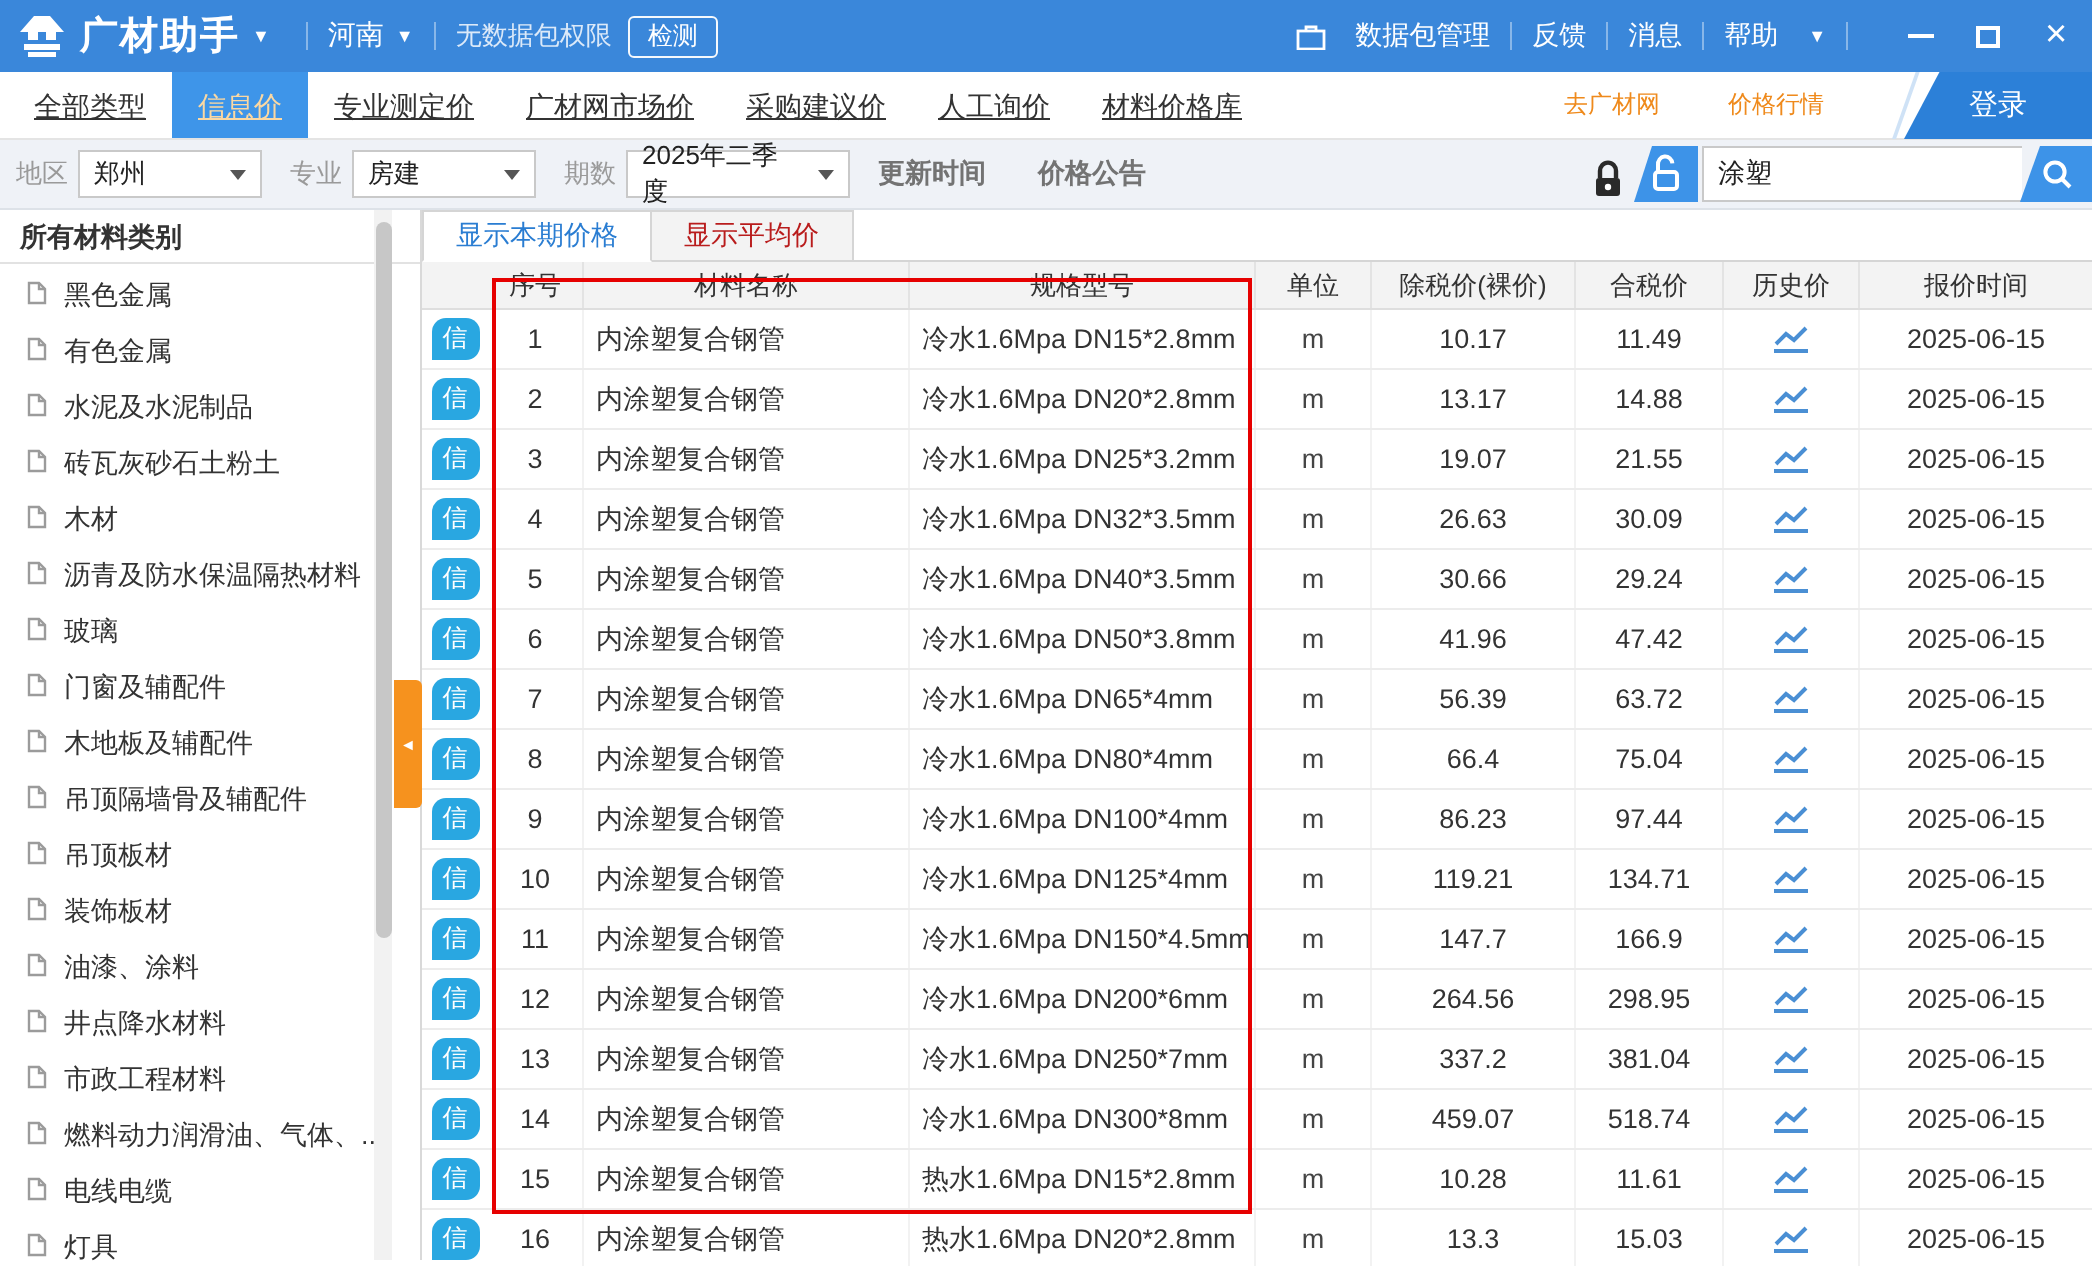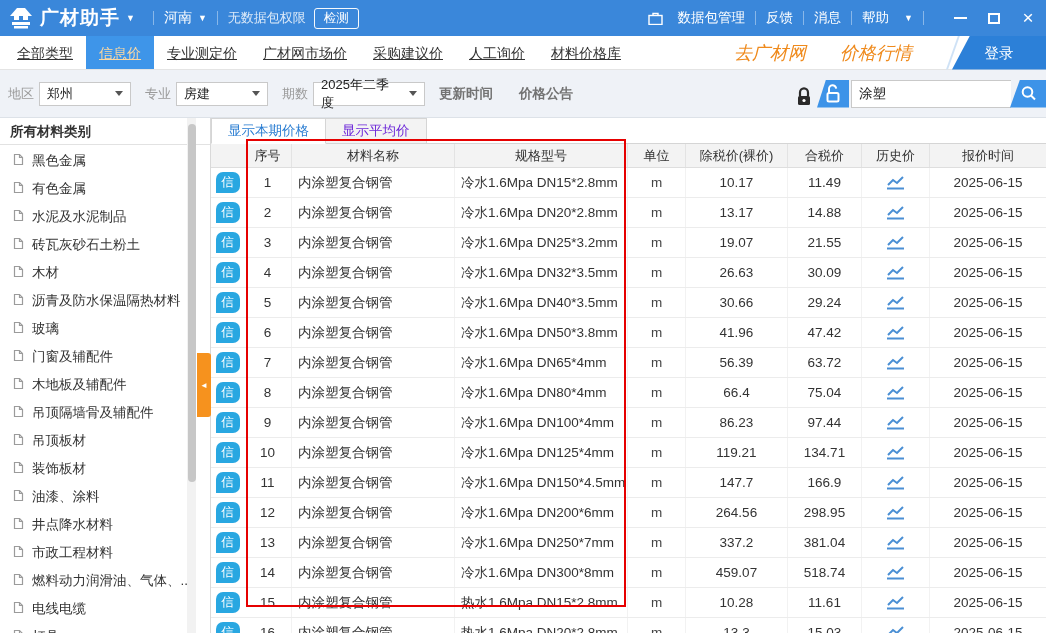--- a/index.html
+++ b/index.html
@@ -20,26 +20,26 @@
   .win-btn { margin-left:18px; cursor:pointer; display:flex; align-items:center; justify-content:center; width:16px; height:16px; }
   .wb-min { width:13px; height:2px; background:#fff; }
   .wb-max { width:12px; height:11px; border:2px solid #fff; }
   .wb-close { font-size:19px; line-height:14px; }
 
   
   .navbar { height:34px; background:#fff; border-bottom:1px solid #e4e4e4; display:flex; align-items:stretch; padding-left:4px; position:relative; }
   .nav-tab { padding:0 13px; line-height:34px; font-size:14px; color:#333; cursor:pointer;text-decoration:underline; }
   .nav-tab.active { background:#3e95e9; color:#fbd8a2; }
   .nav-right { margin-left:auto; display:flex; align-items:center; }
-  .nav-olink { color:#ef8a1c; font-size:18px; margin-right:34px; cursor:pointer; font-weight:500;font-style:italic; }
+  .nav-olink { color:#ef8a1c; font-size:12px; margin-right:34px; cursor:pointer; font-weight:500; }
   .login-btn { width:94px; height:34px; background:#2c80d8; color:#fff; font-size:14.5px; text-align:center; line-height:34px; clip-path:polygon(18px 0,100% 0,100% 100%,0 100%); cursor:pointer; position:relative; }
   .login-stripe { width:14px; height:34px; background:#cfe2f6; clip-path:polygon(12px 0,14px 0,2px 100%,0 100%); margin-right:-8px; }
 
   
-  .filterbar { height:48px; background:#eff2f7; border-bottom:1px solid #dde2e8; display:flex; align-items:center; padding:0 0 0 8px; }
+  .filterbar { height:35px; background:#eff2f7; border-bottom:1px solid #dde2e8; display:flex; align-items:center; padding:0 0 0 8px; }
   .f-label { color:#9a9a9a; font-size:13px; margin-right:5px; }
   .f-select { background:#fff; border:1px solid #c9c9c9; height:24px; display:flex; align-items:center; justify-content:space-between; padding:0 7px; margin-right:14px; font-size:13px; color:#222; cursor:pointer; }
   .f-select .car { width:0; height:0; border-left:4px solid transparent; border-right:4px solid transparent; border-top:5px solid #555; margin-left:8px; }
   .w92 { width:92px; } .w112 { width:112px;justify-content:flex-end; }
   .f-link { color:#737373; font-weight:bold; font-size:13.5px; margin-right:26px; cursor:pointer; }
   .search-zone { margin-left:auto; display:flex; align-items:flex-end; }
   .lock-closed { margin-right:3px; cursor:pointer; display:flex; }
   .lock-open-wrap { width:32px; height:28px; background:#3d93e8; clip-path:polygon(9px 0,100% 0,100% 100%,0 100%); display:flex; align-items:center; justify-content:center; cursor:pointer; margin-right:2px; }
   .search-input { width:160px; height:28px; border:1px solid #c9c9c9; border-right:none; padding:0 7px; font-size:13.5px; outline:none; font-family:inherit; color:#222; background:#fff; }
   .search-btn { width:36px; height:28px; background:#3d93e8; clip-path:polygon(10px 0,100% 0,100% 100%,0 100%); display:flex; align-items:center; justify-content:center; cursor:pointer; margin-left:-1px; }
@@ -48,21 +48,21 @@
   .content { display:flex; height:525px; }
   .sidebar { width:211px; border-right:1px solid #d9d9d9; background:#fff; position:relative; flex:none; }
   .sb-header { height:27px; line-height:27px; padding-left:10px; font-size:13.5px; font-weight:bold; color:#333; border-bottom:1px solid #e2e2e2; }
   .sb-item { height:28px; display:flex; align-items:center; padding-left:13px; gap:8px; font-size:13.5px; color:#333; cursor:pointer; white-space:nowrap; }
   .sb-track { position:absolute; left:187px; top:0; bottom:0; width:9px; background:#f2f2f2; }
   .sb-thumb { position:absolute; left:187.5px; top:6px; width:8px; height:358px; background:#c7c7c7; border-radius:4px; cursor:pointer; }
   .sb-handle { position:absolute; left:197px; top:235px; width:14px; height:64px; background:#f6921e; color:#fff; display:flex; align-items:center; justify-content:center; font-size:8px; border-radius:0 3px 3px 0; cursor:pointer; z-index:6; }
 
   .main { flex:1; position:relative; background:#fff; }
   .view-tabs { height:26px; display:flex; border-bottom:1px solid #d5d5d5; }
-  .vtab { padding:0 16px; line-height:24px; font-size:13.5px; border:1px solid #d5d5d5; border-bottom:none; cursor:pointer; background:#f3f3f3; color:#6d28d9; }
+  .vtab { padding:0 16px; line-height:24px; font-size:13.5px; border:1px solid #d5d5d5; border-bottom:none; cursor:pointer; background:#f3f3f3; color:#b91c1c; }
   .vtab.active { background:#fff; color:#2a7dd2; margin-bottom:-1px; border-bottom:1px solid #fff; }
   .vtab + .vtab { border-left:none; }
 
   .trow { display:grid; grid-template-columns:33px 48px 163px 173px 58px 102px 74px 68px 1fr; align-items:center; }
   .thead { height:24px; background:#f3f3f3; border-bottom:1px solid #dedede; font-size:13px; color:#333; }
   .thead > div { text-align:center; border-right:1px solid #e3e3e3; line-height:23px; height:100%; }
   .thead > div:first-child, .thead > div:last-child { border-right:none; }
   .tbody-row { height:30px; border-bottom:1px solid #ececec; font-size:13.5px; color:#333; background:#fff; }
   .tbody-row > div { height:100%; display:flex; align-items:center; justify-content:center; border-right:1px solid #f2f2f2; }
   .tbody-row > div:first-child, .tbody-row > div:last-child { border-right:none; }

